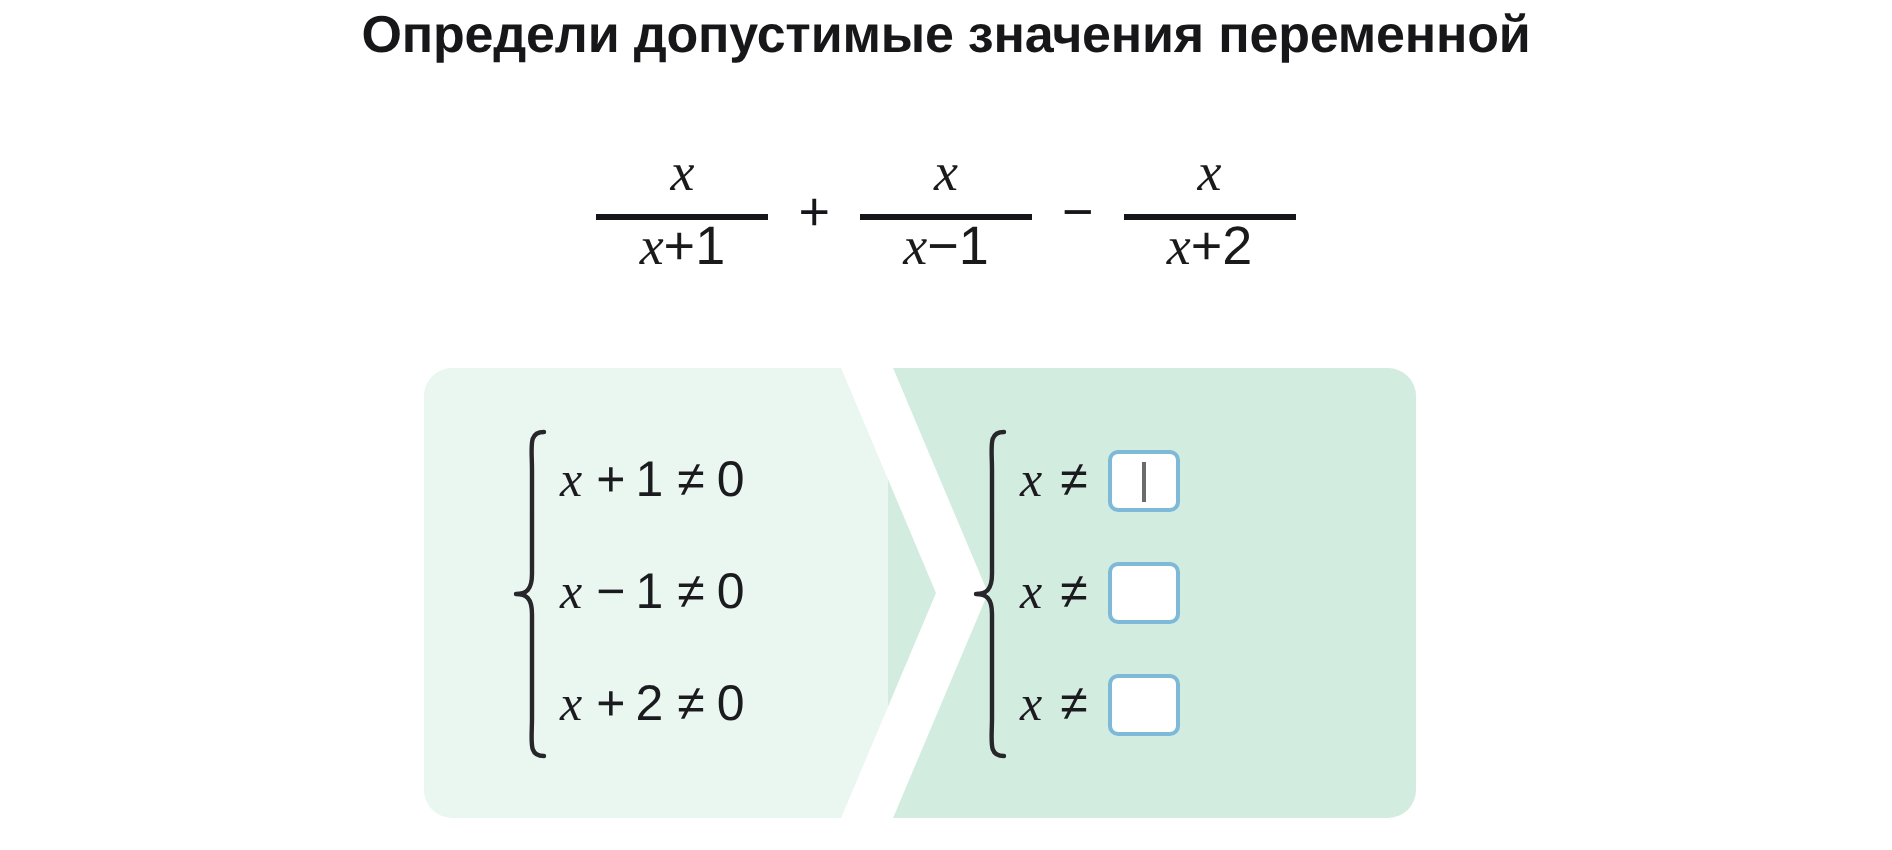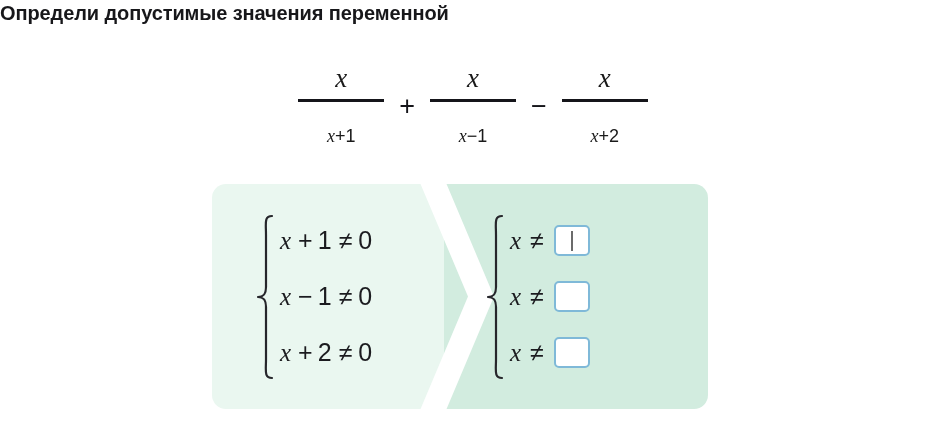--- a/index.html
+++ b/index.html
@@ -14,22 +14,22 @@
     overflow: hidden;
     position: relative;
   }
 
   
   .page-title {
     position: absolute;
     top: 2px;
     left: 0;
     width: 946px;
-    text-align: left;
-    font-size: 20px;
+    text-align: center;
+    font-size: 26px;
     font-weight: bold;
     color: #17171a;
     letter-spacing: -0.1px;
     white-space: nowrap;
   }
 
   
   .expression {
     position: absolute;
     top: 60px;
@@ -54,24 +54,24 @@
     line-height: 1;
     padding-bottom: 7px;
     font-family: "Liberation Serif", serif;
   }
   .frac .bar {
     width: 86px;
     height: 3px;
     background: #15151a;
   }
   .frac .den {
-    font-size: 18px;
+    font-size: 27px;
     color: #1a1a1a;
     line-height: 1;
-    padding-top: 25px;
+    padding-top: 0;
     white-space: nowrap;
   }
   .frac .den .var {
     font-style: italic;
     font-family: "Liberation Serif", serif;
   }
   .op {
     font-size: 27px;
     color: #15151a;
     margin: 0 9px;

